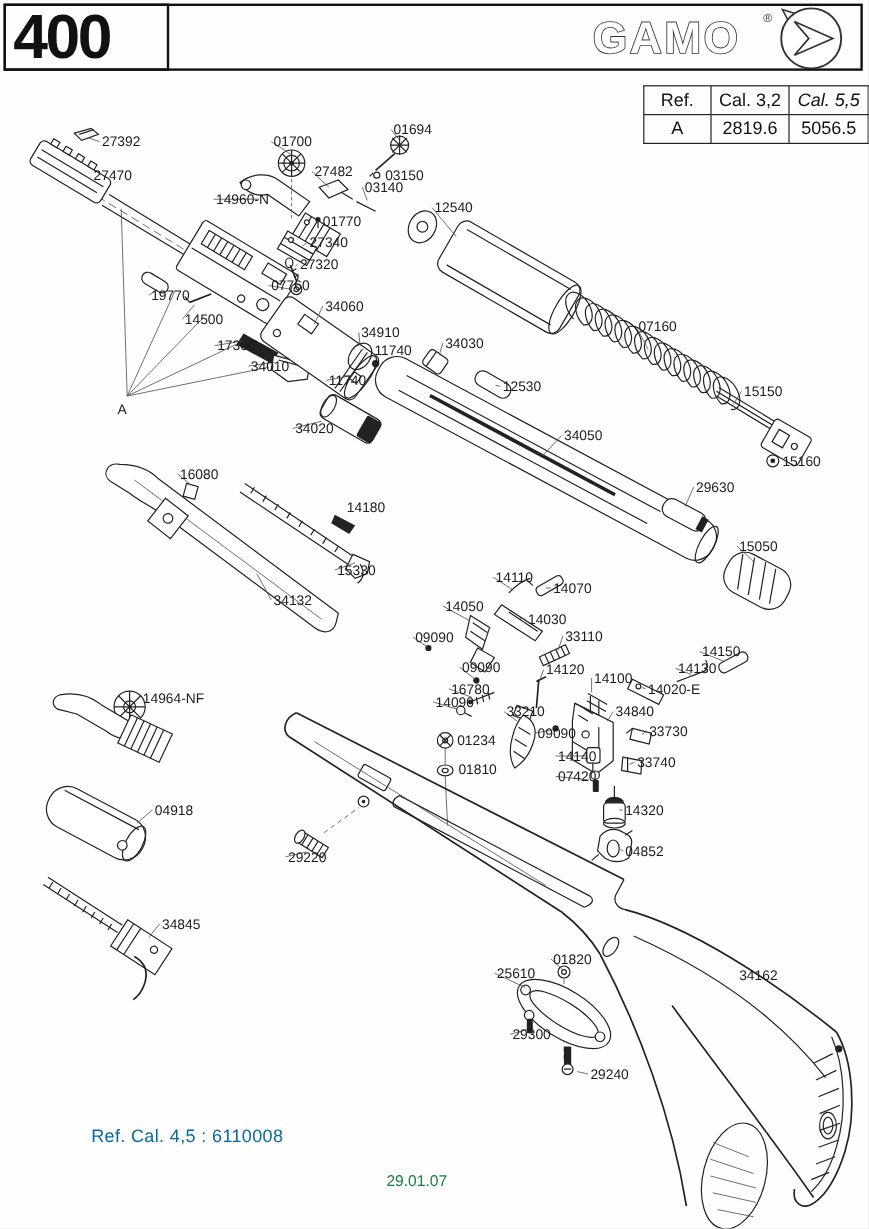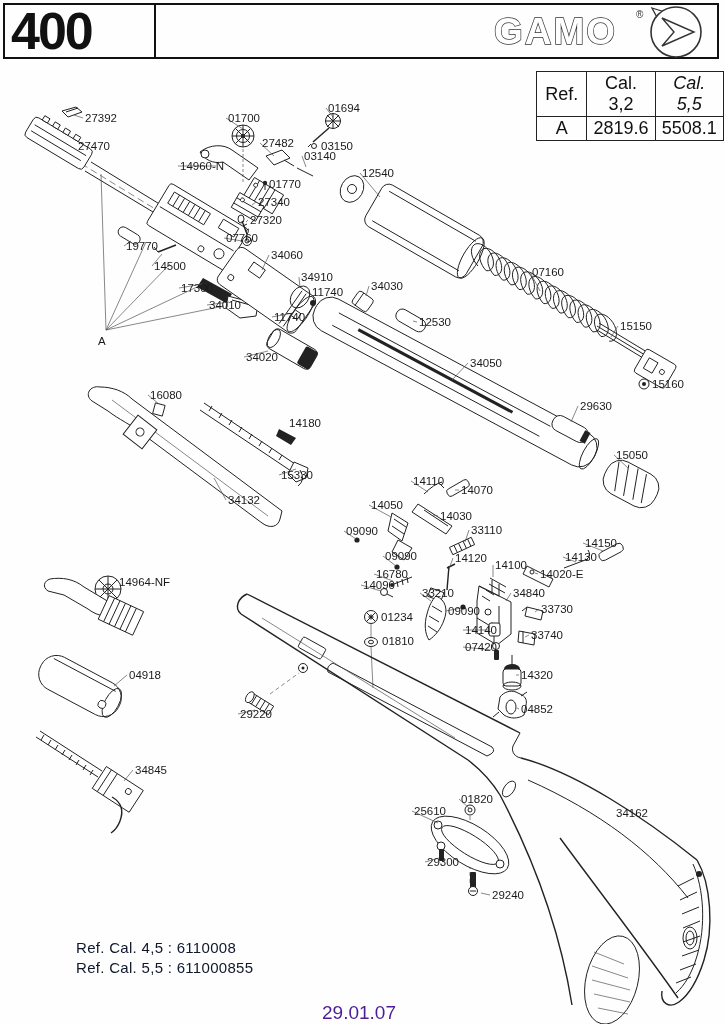--- a/index.html
+++ b/index.html
@@ -1,40 +1,40 @@
 <!DOCTYPE html>
 <html><head>
 <meta charset="utf-8">
 <style>
   html,body{margin:0;padding:0;background:#e8e8e8;}
   .page{position:relative;width:724px;height:1024px;background:#fefefe;
         font-family:"Liberation Sans",sans-serif;color:#111;overflow:hidden;
         border-right:1px solid #c9c9c9;border-bottom:1px solid #c9c9c9;}
   
   .hdr-box{position:absolute;left:3px;top:3px;width:716px;height:56px;border:2px solid #111;box-sizing:border-box;}
-  .model-box{position:absolute;left:3px;top:3px;width:153px;height:56px;border:2px solid #111;box-sizing:border-box;
+  .model-box{position:absolute;left:3px;top:3px;width:138px;height:56px;border:2px solid #111;box-sizing:border-box;
              display:flex;align-items:center;padding-left:6px;}
   .model-box span{font-size:52px;font-weight:600;letter-spacing:-2px;line-height:1;}
   .logo{position:absolute;left:480px;top:2px;width:238px;height:58px;}
   
-  .ref-table{position:absolute;left:536px;top:71px;border-collapse:collapse;font-size:18px;}
+  .ref-table{position:absolute;left:536px;top:71px;border-collapse:collapse;font-size:15px;}
   .ref-table td{border:1.5px solid #222;text-align:center;padding:1px 6px;height:21px;}
   .ref-table .c1{width:50px;}.ref-table .c2{width:56px;}.ref-table .c3{width:56px;font-style:italic;}
   
   svg.diagram{position:absolute;left:0;top:0;}
   svg.diagram *{vector-effect:non-scaling-stroke;}
   .ln{stroke:#222;stroke-width:1;fill:none;}
   .ln2{stroke:#222;stroke-width:1.4;fill:none;}
   .thin{stroke:#555;stroke-width:.7;fill:none;}
   .fillw{fill:#fff;stroke:#222;stroke-width:1;}
   .dark{fill:#222;stroke:none;}
   .part-label{font-family:"Liberation Sans",sans-serif;font-size:11.5px;fill:#1a1a1a;}
   
-  .foot-line{position:absolute;left:76px;font-size:15px;color:#0f172a;letter-spacing:.3px;}
-  .date{position:absolute;left:322px;top:1002px;font-size:19px;color:#4c1d95;}
+  .foot-line{position:absolute;left:76px;font-size:15px;color:#0369a1;letter-spacing:.3px;}
+  .date{position:absolute;left:322px;top:976px;font-size:13px;color:#15803d;}
 </style>
 </head>
 <body>
 
 <div class="page">
 
   <div class="hdr-box"></div>
   <div class="model-box">
     <span>400</span>
   </div>
@@ -52,21 +52,21 @@
   <table class="ref-table">
     <tbody>
         <tr>
       <td class="c1">Ref.</td>
       <td class="c2">Cal. 3,2</td>
       <td class="c3">Cal. 5,5</td>
     </tr>
     <tr>
       <td>A</td>
       <td>2819.6</td>
-      <td>5508.1</td>
+      <td>5056.5</td>
     </tr>
   </tbody>
     </table>
 
   <svg class="diagram" width="724" height="1024" viewBox="0 0 724 1024">
 
     <g>
       <path class="thin" stroke-dasharray="7 4" d="M72,158 L258,272"></path>
       <path class="fillw" d="M62,111 l14,-4 6,5 -14,5 z"></path>
         <path class="ln" d="M66,112 l12,-4"></path>
@@ -473,15 +473,14 @@
         <text x="414" y="815" class="part-label">25610</text>
         <text x="616" y="817" class="part-label">34162</text>
         <line x1="425" y1="862" x2="439" y2="858" class="thin"></line>
         <text x="427" y="866" class="part-label">29300</text>
         <line x1="490" y1="895" x2="481" y2="893" class="thin"></line>
         <text x="492" y="899" class="part-label">29240</text>
       </g>
   </svg>
 
   <div class="foot-line" style="top:939px">Ref. Cal. 4,5 : 6110008</div>
-  <div class="foot-line" style="top:959px">Ref. Cal. 5,5 : 611000855</div>
   <div class="date">29.01.07</div>
 </div>
 
 </body></html>

